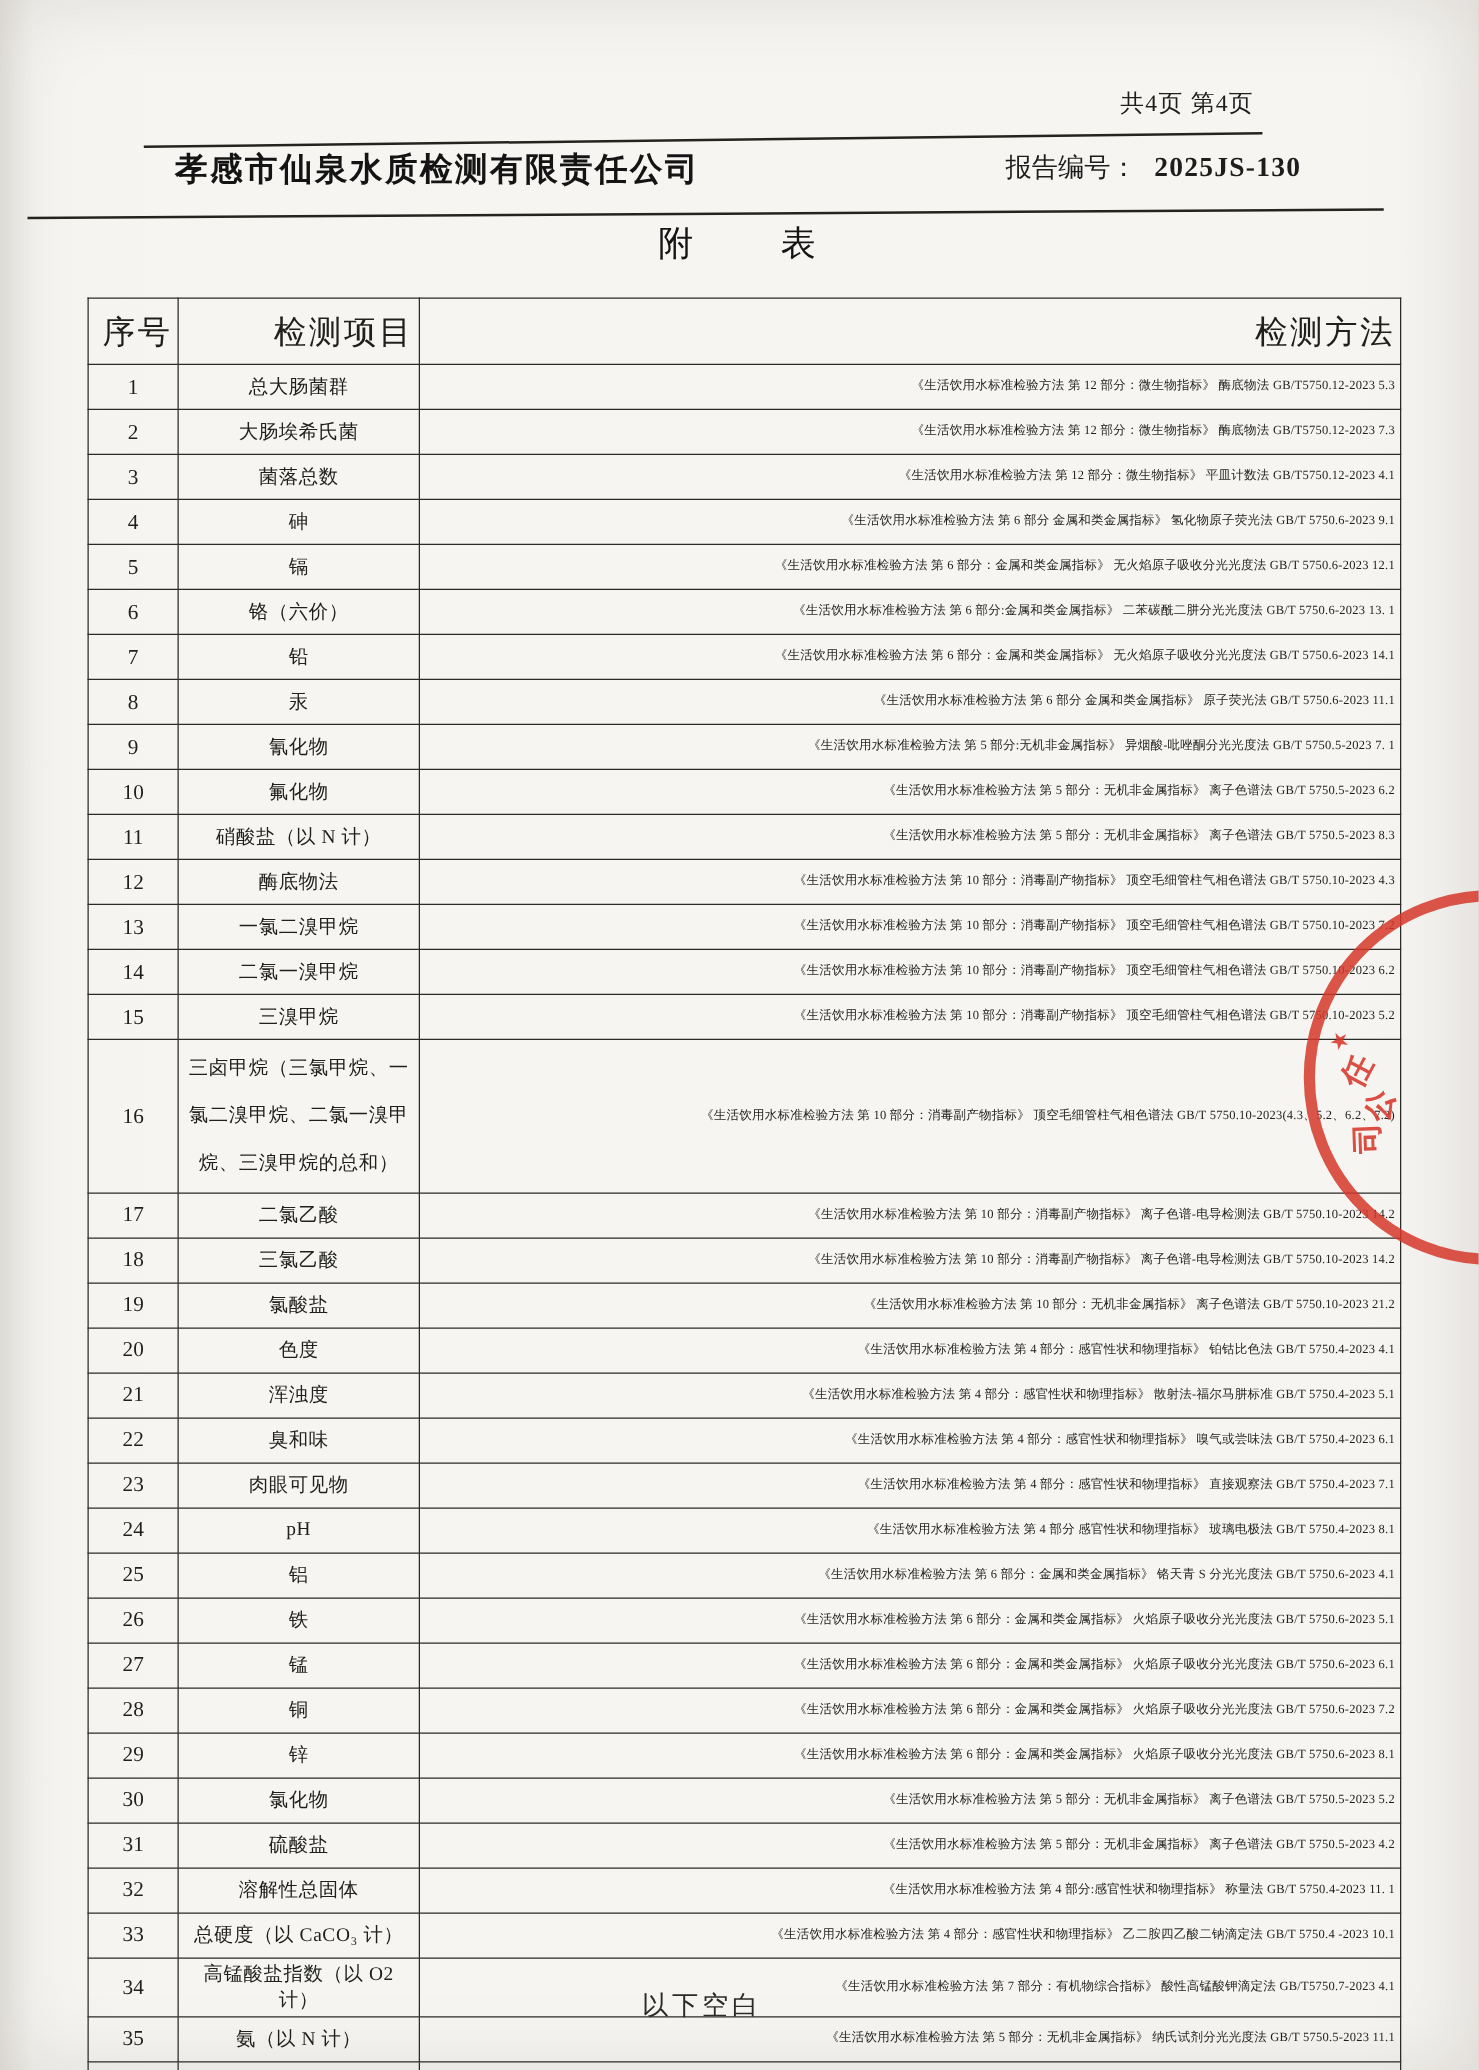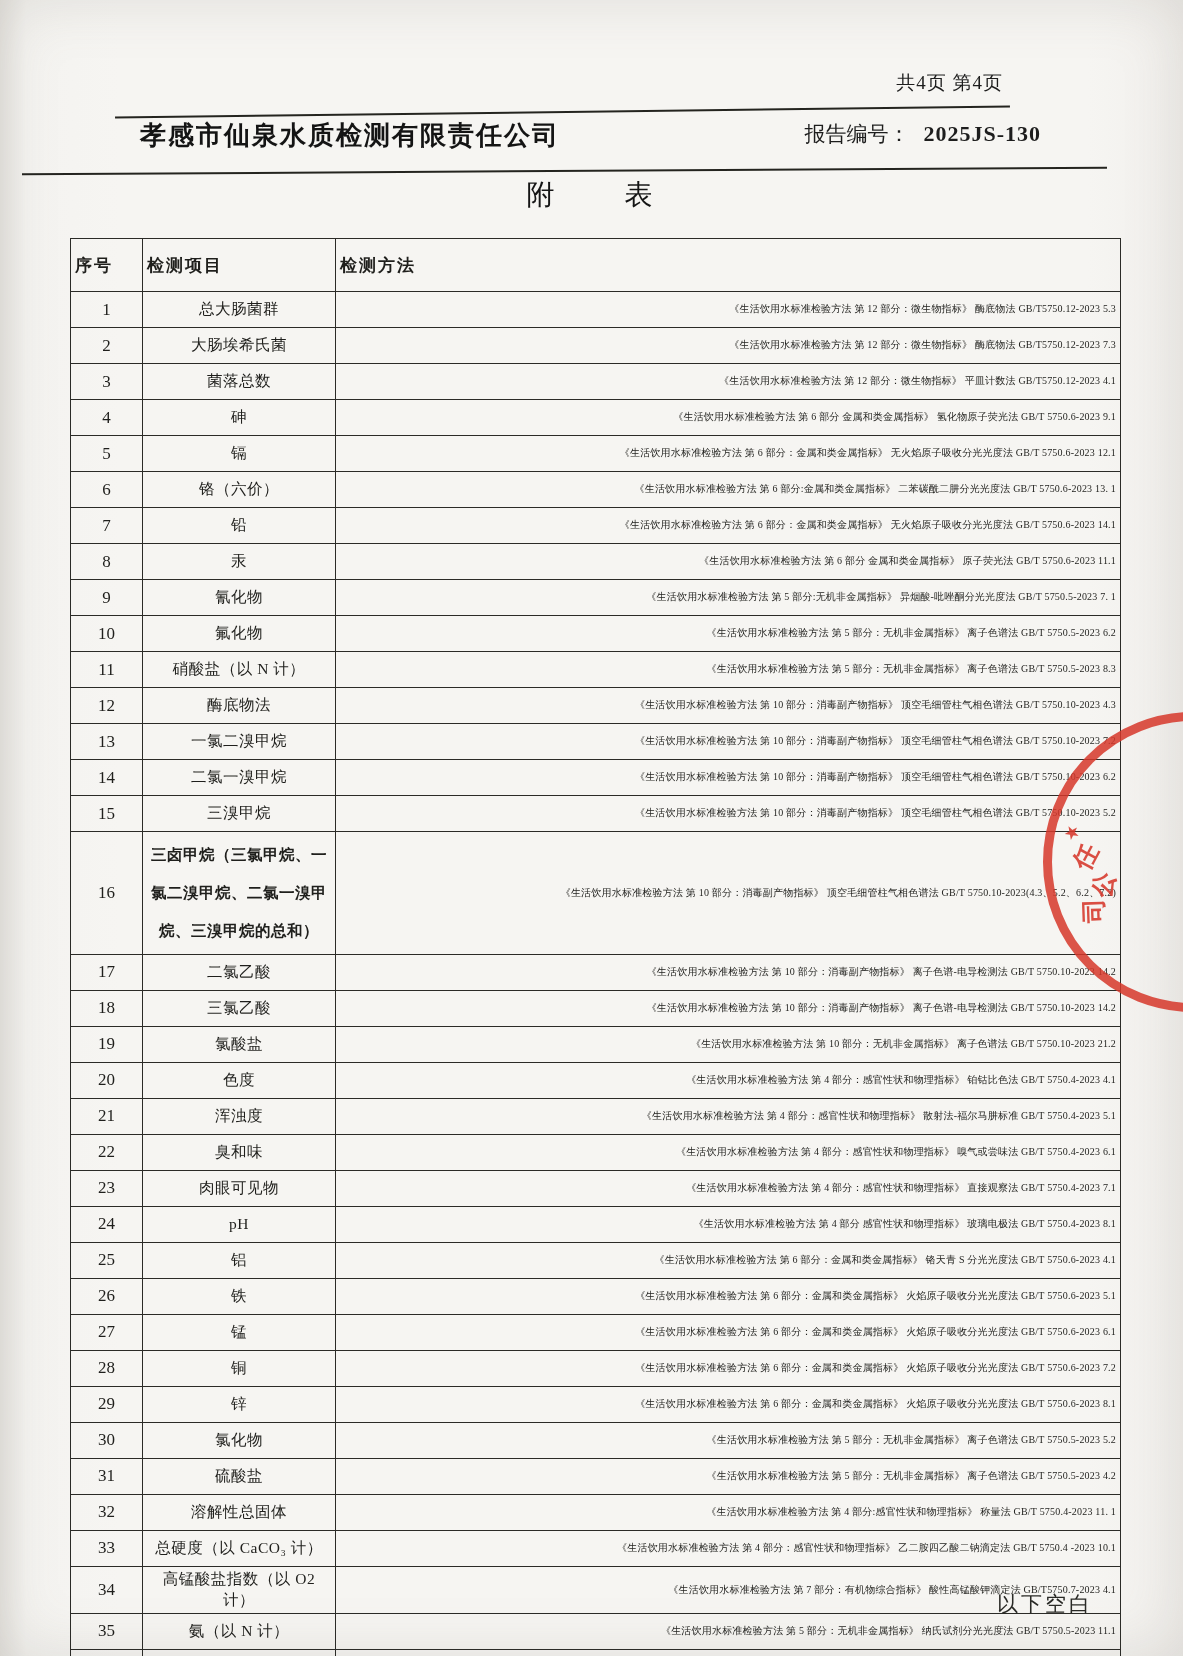--- a/index.html
+++ b/index.html
@@ -38,31 +38,31 @@
     position:absolute;top:238px;left:70px;
     width:1050px;border-collapse:collapse;table-layout:fixed;
   }
   table.main th,table.main td{
     border:1.6px solid #2b2b27;
     padding:2px 4px;
     vertical-align:middle;
     color:#1f1f1c;
   }
   table.main th{
-    height:48px;font-size:17px;font-weight:bold;letter-spacing:2px;text-align:left;
+    height:48px;font-size:26px;font-weight:normal;letter-spacing:2px;text-align:right;
   }
   td.c-no{width:72px;text-align:center;font-size:17px;height:31px;}
   td.c-item{width:193px;text-align:center;font-size:15.5px;letter-spacing:.5px;}
   td.c-method{width:785px;text-align:right;font-size:10px;padding-left:13px;line-height:1.45;letter-spacing:.2px;}
   tr.tall td{height:110px;}
-  tr.tall td.c-item{line-height:2.45;padding:4px 8px;font-weight:bold;}
+  tr.tall td.c-item{line-height:2.45;padding:4px 8px;}
   tr.tall td.c-method{line-height:2.6;}
   .footer-note{
     position:absolute;top:1590px;left:0;right:90px;
-    text-align:right;font-size:21px;letter-spacing:3px;color:#2a2a26;margin-left:30px;
+    text-align:center;font-size:21px;letter-spacing:3px;color:#2a2a26;margin-left:30px;
   }
   
   .stamp{position:absolute;top:712px;right:-160px;width:300px;height:300px;pointer-events:none;}
   .stamp-ring{
     position:absolute;left:0;top:0;width:282px;height:282px;
     border:9px solid rgba(214,55,42,.85);border-radius:50%;
   }
   .stamp-char{
     position:absolute;color:rgba(214,55,42,.88);
     font-size:25px;font-weight:bold;

